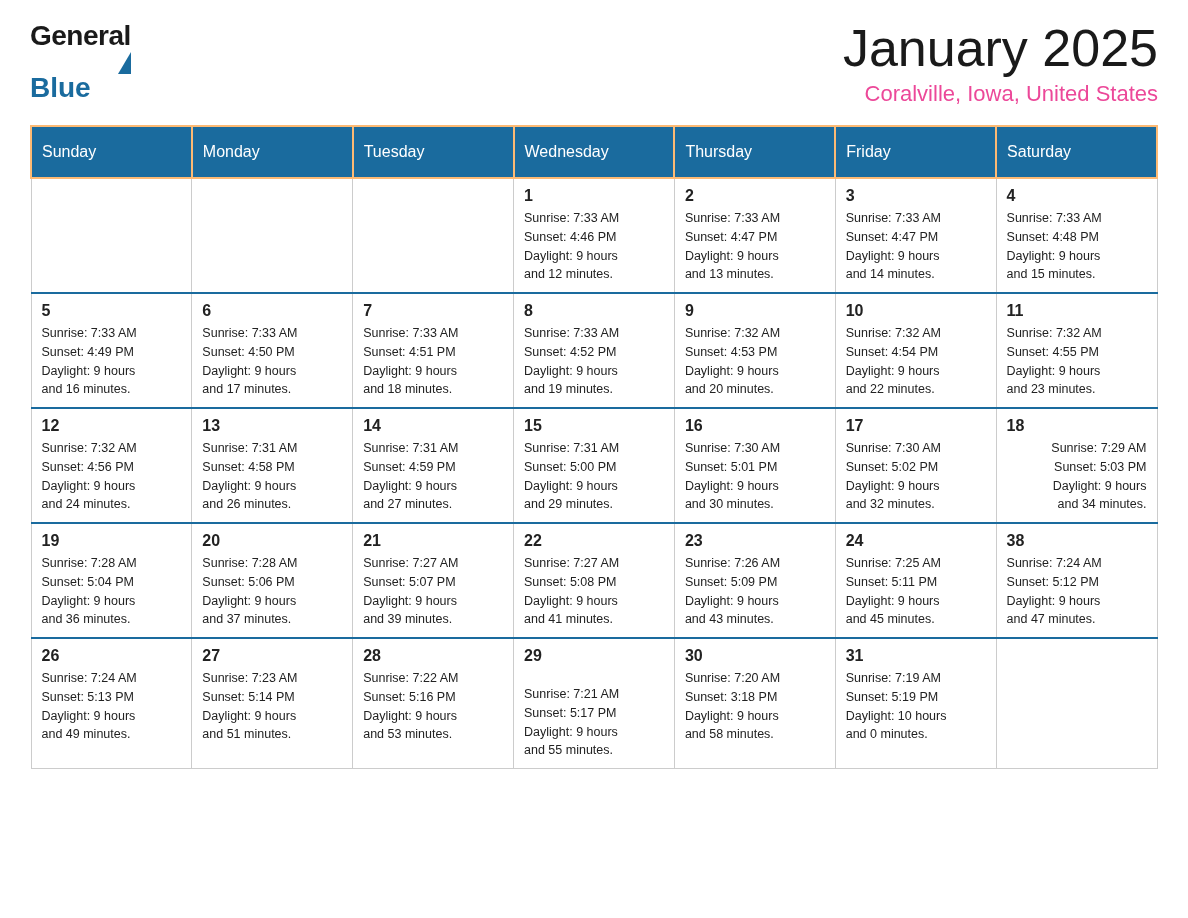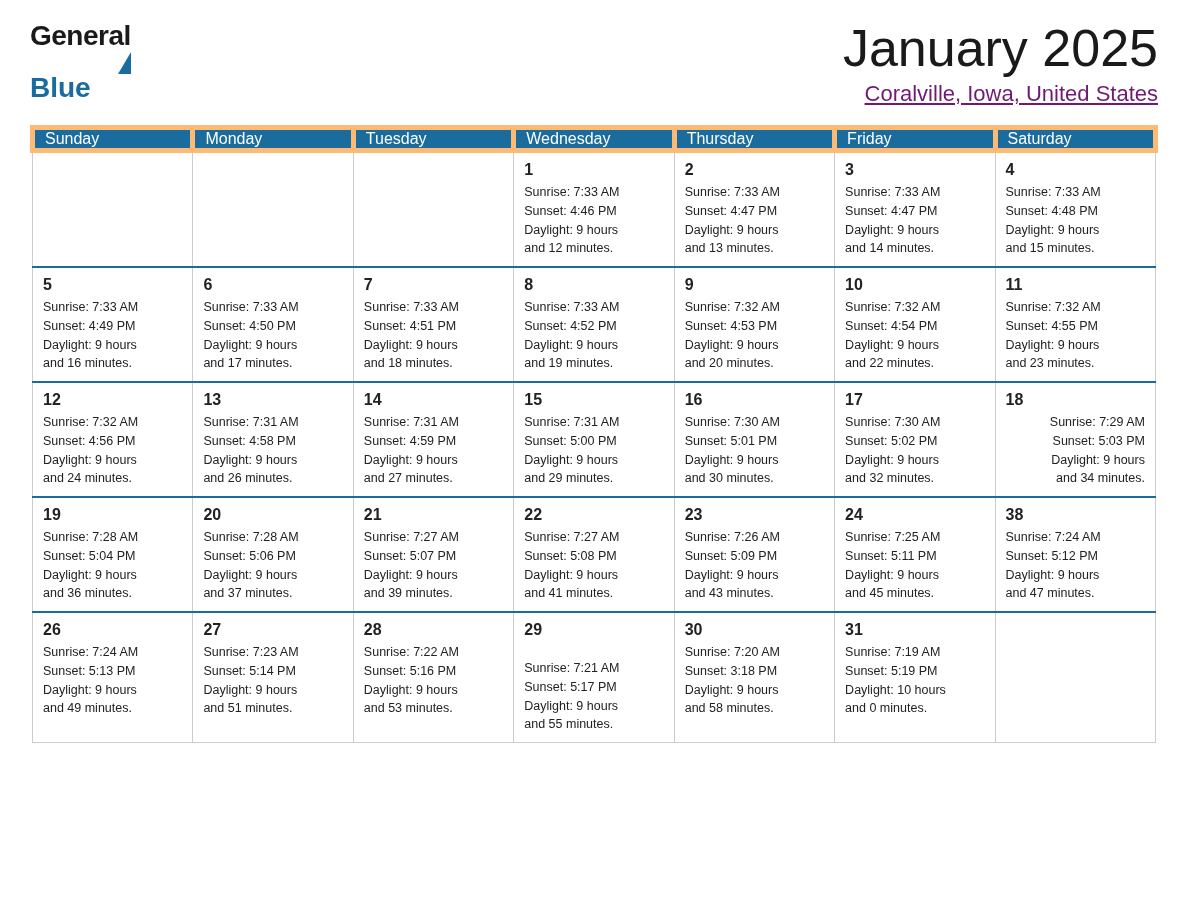--- a/index.html
+++ b/index.html
@@ -51,39 +51,38 @@
       text-align: right;
     }
     .calendar-title {
       font-size: 52px;
       font-weight: normal;
       color: #1a1a1a;
       line-height: 1.1;
     }
     .calendar-subtitle {
       font-size: 22px;
-      color: #701a75;
+      color: #ec4899;
       margin-top: 4px;
-      text-decoration: underline;
     }
     table {
       width: 100%;
       border-collapse: collapse;
       table-layout: fixed;
     }
     thead tr {
       background-color: #1a6b9e;
     }
     thead th {
       color: #fff;
       font-size: 16px;
       font-weight: normal;
-      padding: 0 10px;
+      padding: 16px 10px;
       text-align: left;
-      border: 5px solid #fdba74;
+      border: 2px solid #fdba74;
     }
     tbody tr {
       border-bottom: 2px solid #1a6b9e;
     }
     tbody td {
       vertical-align: top;
       padding: 8px 10px;
       font-size: 13px;
       color: #222;
       border-right: 1px solid #ccc;

